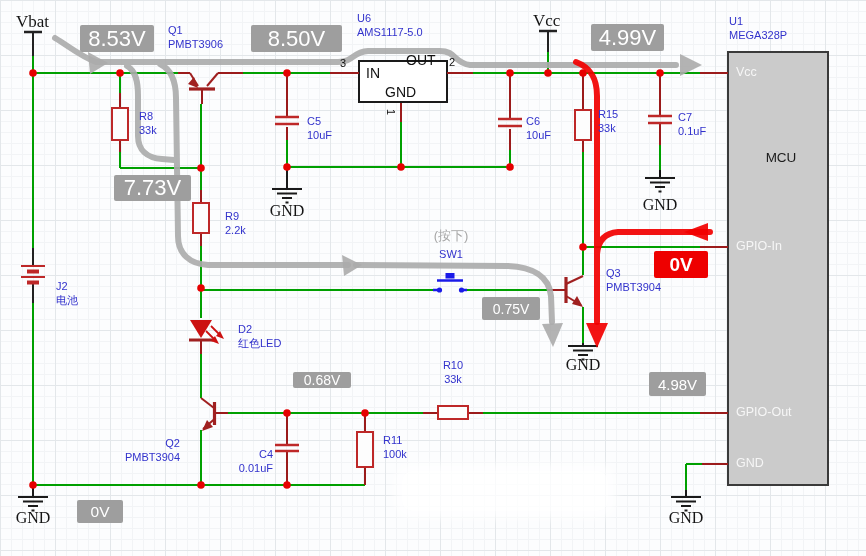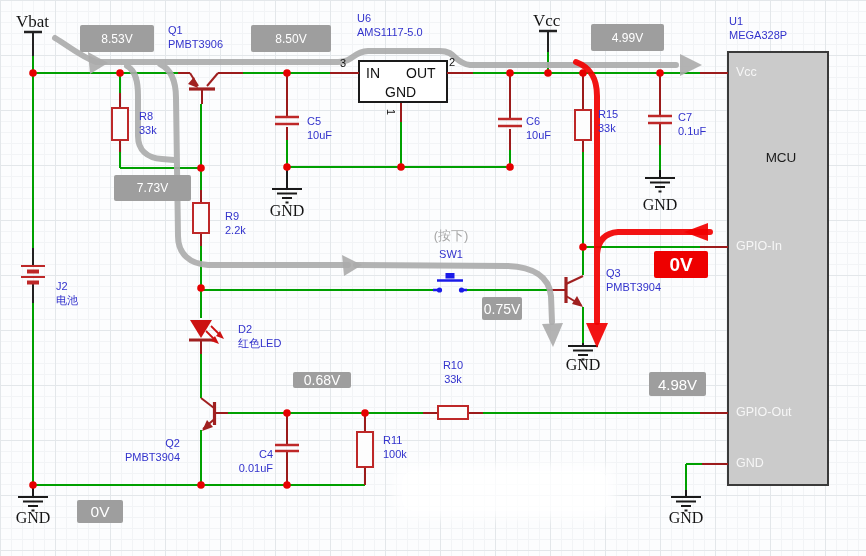--- a/index.html
+++ b/index.html
@@ -14,21 +14,21 @@
       linear-gradient(90deg,#F2F4F6 1px, transparent 1px);
     background-size:55px 55px,55px 55px,11px 11px,11px 11px;
     padding-left:39px;
   }
   #wires{position:absolute;left:0;top:0;}
   .slabel{position:absolute;font-family:"Liberation Serif",serif;font-size:17px;color:#151515;white-space:nowrap;}
   .clabel{position:absolute;font-size:11px;line-height:13.5px;color:#3232CC;white-space:nowrap;}
   .clabel.right{text-align:right;}
   .clabel.center{text-align:center;}
   .badge{position:absolute;background:#9E9E9E;color:#FFFFFF;display:flex;align-items:center;justify-content:center;
-         font-size:12px;border-radius:2px;white-space:nowrap;}
+         font-size:22px;border-radius:2px;white-space:nowrap;}
   .badge.small{font-size:14px;}
   .badge.red{background:#EE0000;font-size:19px;font-weight:bold;}
   .pinnum{position:absolute;font-size:11px;color:#111;white-space:nowrap;}
   .u6pin{position:absolute;font-size:14px;color:#111;white-space:nowrap;}
   .mcupin{position:absolute;font-size:12.5px;color:#F6F6F6;white-space:nowrap;}
   .mcucore{position:absolute;font-size:13.5px;color:#1C1C1C;text-align:center;}
   .notegray{position:absolute;font-size:13px;color:#A6A6A6;text-align:center;white-space:nowrap;}
   .watermark{position:absolute;left:402px;top:471px;width:206px;height:40px;background:rgba(255,255,255,0.78);
              border-radius:10px;box-shadow:0 0 10px 8px rgba(255,255,255,0.7);}
 </style>
@@ -349,35 +349,35 @@
   <div class="notegray" style="left:406px;top:227px;width:90px;">(按下)</div>
   <div class="clabel center" style="left:406px;top:248px;width:90px;">SW1</div>
 
   <div class="slabel" style="left:266px;top:202px;width:42px;text-align:center;font-size:16px;">GND</div>
   <div class="slabel" style="left:639px;top:196px;width:42px;text-align:center;font-size:16px;">GND</div>
   <div class="slabel" style="left:562px;top:356px;width:42px;text-align:center;font-size:16px;">GND</div>
   <div class="slabel" style="left:12px;top:509px;width:42px;text-align:center;font-size:16px;">GND</div>
   <div class="slabel" style="left:665px;top:509px;width:42px;text-align:center;font-size:16px;">GND</div>
 
   <div class="u6pin" style="left:366px;top:65px;">IN</div>
-  <div class="u6pin" style="left:406px;top:65px;">OUT</div>
+  <div class="u6pin" style="left:406px;top:52px;">OUT</div>
   <div class="u6pin" style="left:385px;top:84px;">GND</div>
   <div class="pinnum" style="left:340px;top:57px;">3</div>
   <div class="pinnum" style="left:449px;top:56px;">2</div>
   <div class="pinnum" style="left:388px;top:106px;transform:rotate(90deg);">1</div>
 
   <div class="mcupin" style="left:736px;top:65px;">Vcc</div>
   <div class="mcupin" style="left:736px;top:239px;">GPIO-In</div>
   <div class="mcupin" style="left:736px;top:405px;">GPIO-Out</div>
   <div class="mcupin" style="left:736px;top:456px;">GND</div>
   <div class="mcucore" style="left:756px;top:150px;width:50px;">MCU</div>
 
   <div class="badge" style="left:80px;top:25px;width:74px;height:27px;">8.53V</div>
-  <div class="badge" style="left:251px;top:25px;width:80px;height:27px;">8.50V</div>
+  <div class="badge" style="left:251px;top:25px;width:91px;height:27px;">8.50V</div>
   <div class="badge" style="left:591px;top:24px;width:73px;height:27px;">4.99V</div>
   <div class="badge" style="left:114px;top:175px;width:77px;height:26px;">7.73V</div>
-  <div class="badge small" style="left:482px;top:297px;width:40px;height:23px;">0.75V</div>
+  <div class="badge small" style="left:482px;top:297px;width:58px;height:23px;">0.75V</div>
   <div class="badge small" style="left:293px;top:372px;width:58px;height:16px;">0.68V</div>
   <div class="badge" style="left:649px;top:372px;width:57px;height:24px;font-size:15px;">4.98V</div>
   <div class="badge" style="left:77px;top:500px;width:46px;height:23px;font-size:15.5px;">0V</div>
   <div class="badge red" style="left:654px;top:251px;width:54px;height:27px;">0V</div>
 
 </div>
 
 </body></html>

